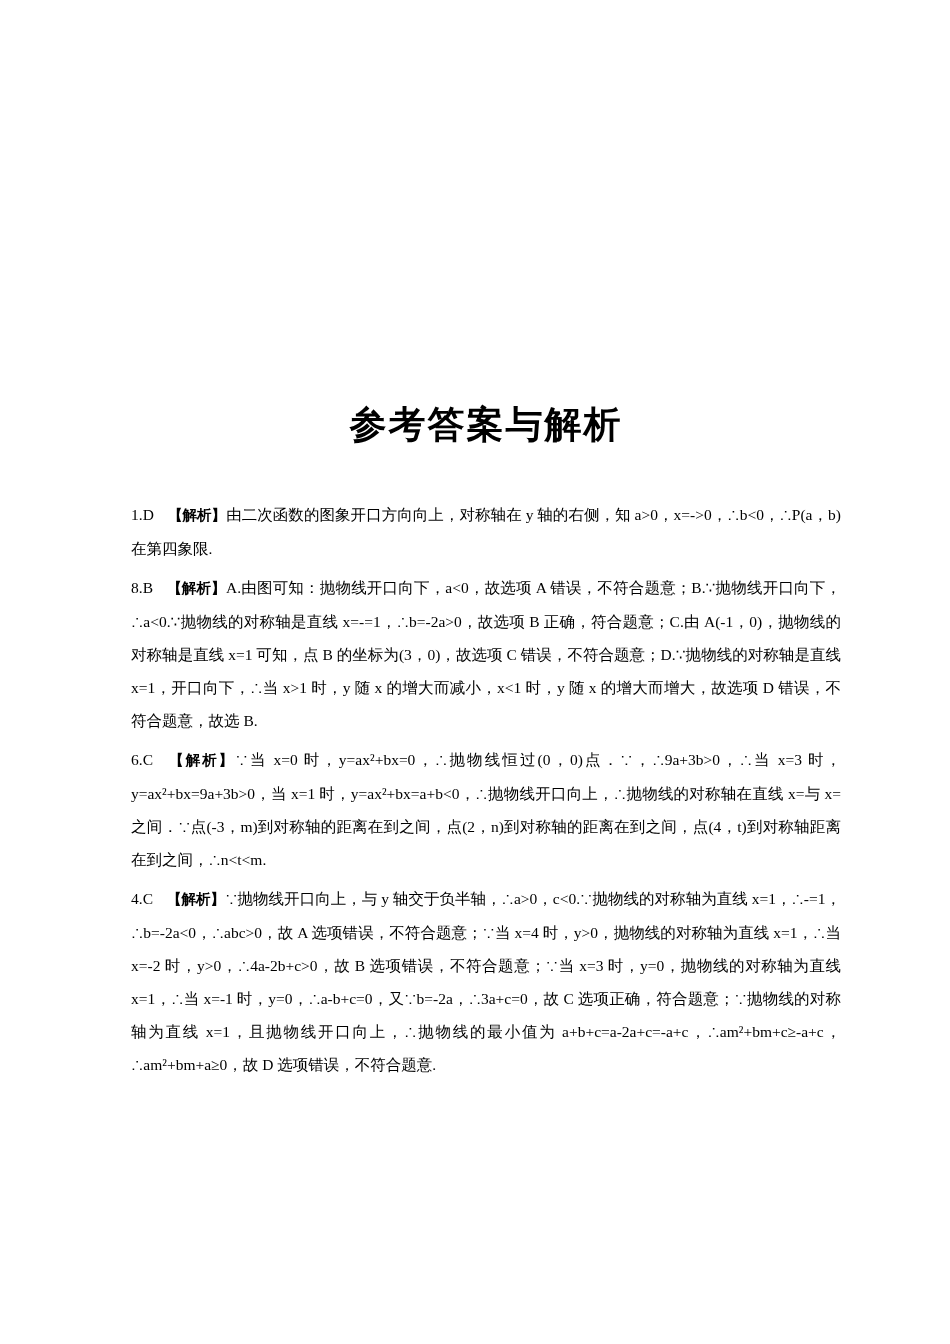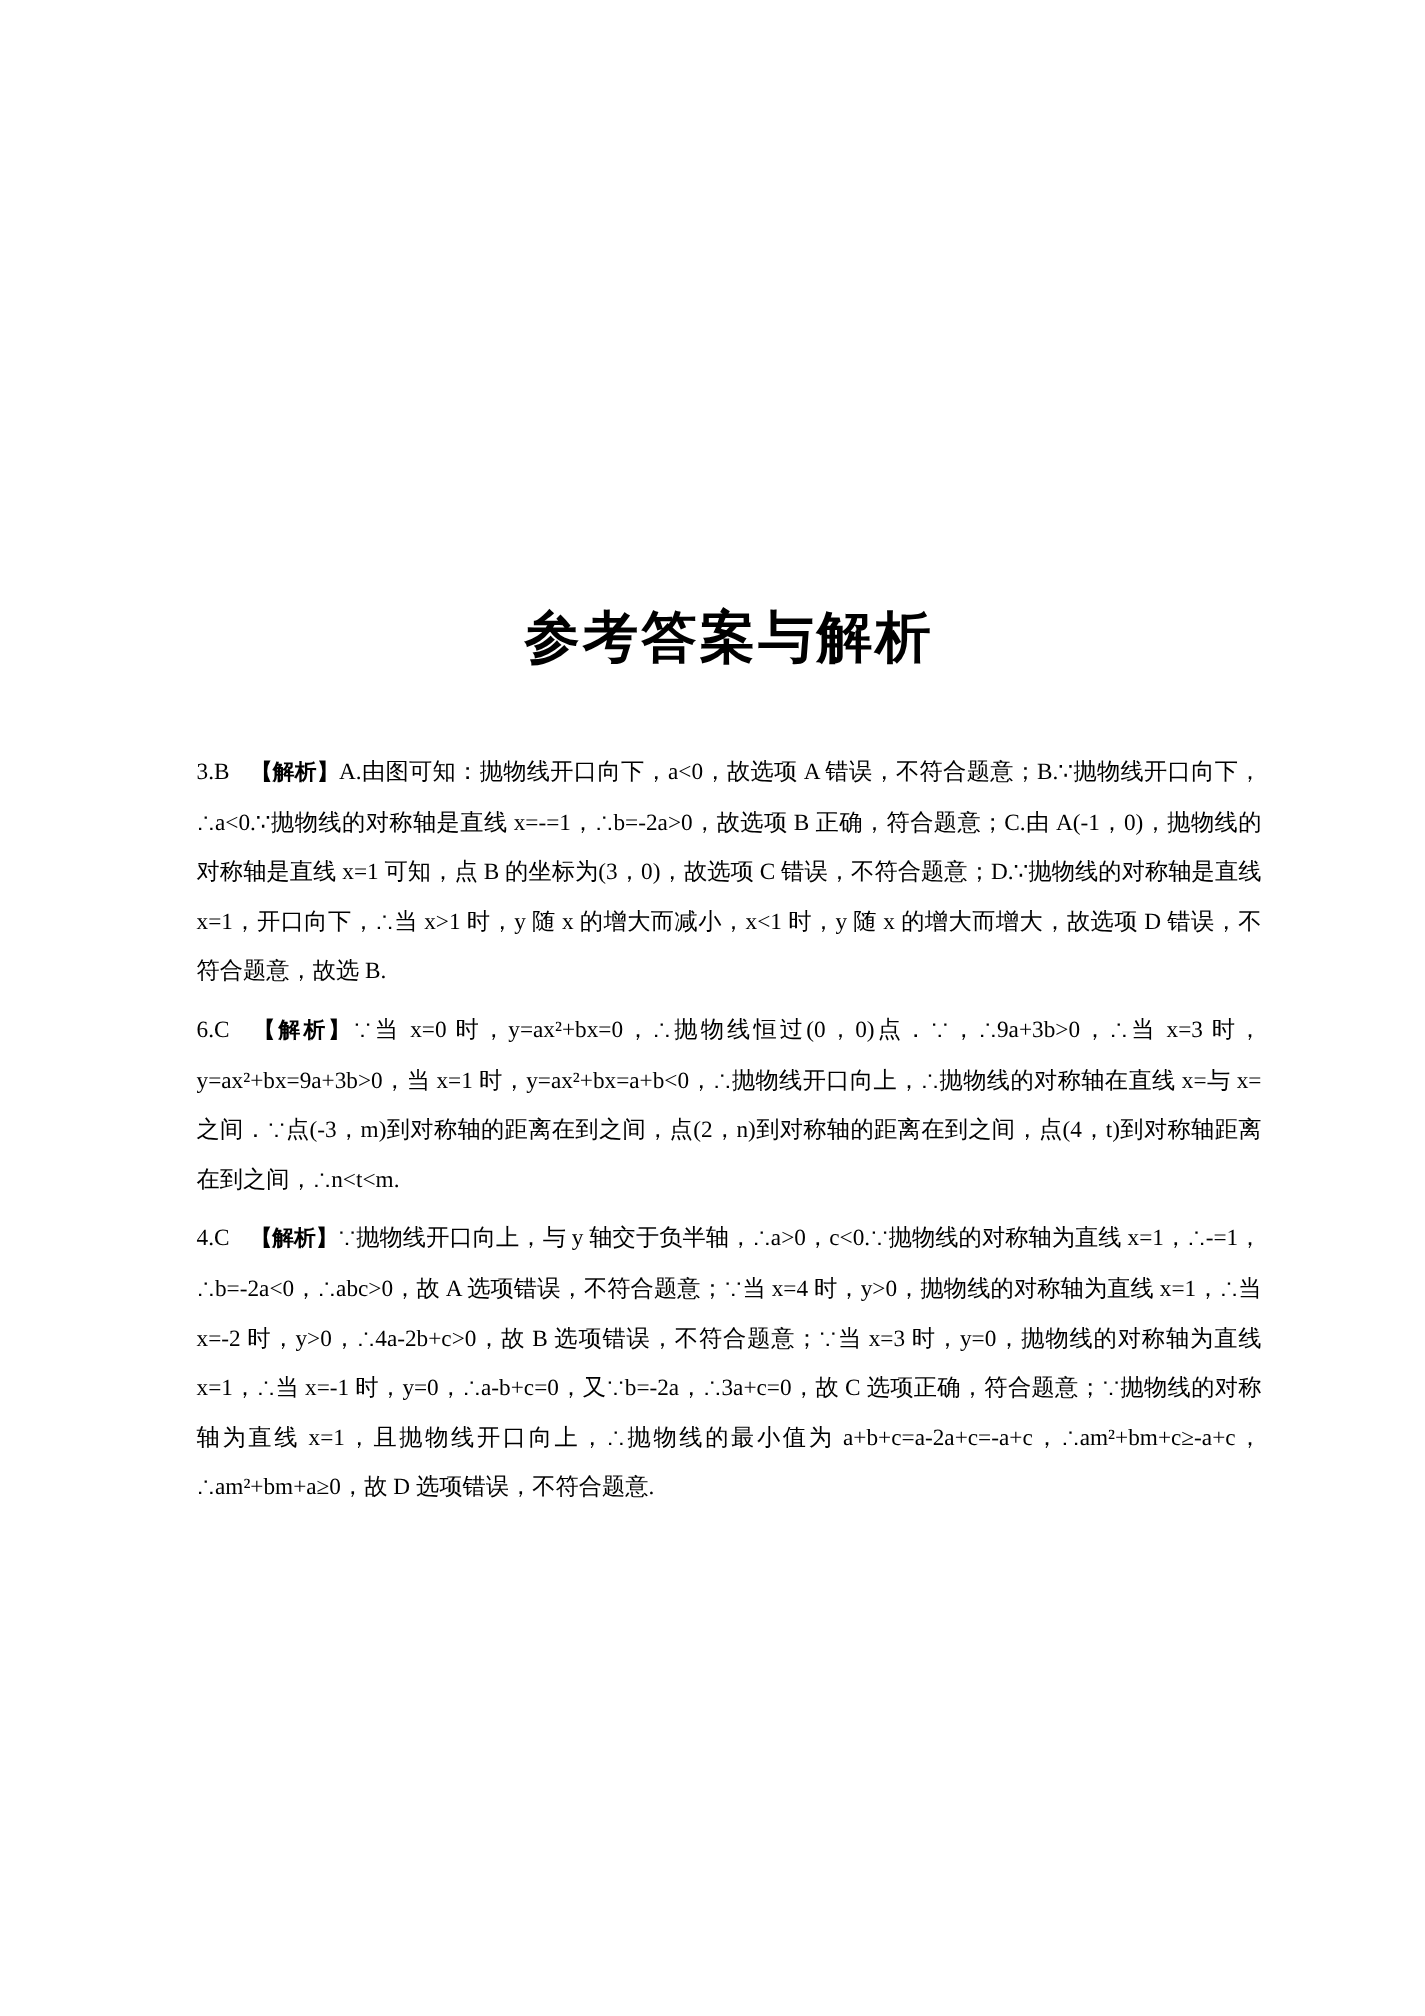--- a/index.html
+++ b/index.html
@@ -59,23 +59,26 @@
 </style>
 </head>
 <body>
 
 <div class="page">
 
   <div class="title">参考答案与解析</div>
 
   <div class="body-block">
 
+    <p class="para">
+      <span class="ans-num">1.D</span><span class="gap"></span><span class="tag">【解析】</span><span>由二次函数的图象开口方向向上，对称轴在 y 轴的右侧，知 a&gt;0，x=-&gt;0，∴b&lt;0，∴P(a，b)在第四象限.</span>
+    </p>
 
     <p class="para">
-      <span class="ans-num">3.B</span><span class="gap"></span><span class="tag">【解析】</span><span>A.由图可知：抛物线开口向下，a&lt;0，故选项 A 错误，不符合题意；B.∵抛物线开口向下，∴a&lt;0.∵抛物线的对称轴是直线 x=-=1，∴b=-2a&gt;0，故选项 B 正确，符合题意；C.由 A(-1，0)，抛物线的对称轴是直线 x=1 可知，点 B 的坐标为(3，0)，故选项 C 错误，不符合题意；D.∵抛物线的对称轴是直线 x=1，开口向下，∴当 x&gt;1 时，y 随 x 的增大而减小，x&lt;1 时，y 随 x 的增大而增大，故选项 D 错误，不符合题意，故选 B.</span>
+      <span class="ans-num">8.B</span><span class="gap"></span><span class="tag">【解析】</span><span>A.由图可知：抛物线开口向下，a&lt;0，故选项 A 错误，不符合题意；B.∵抛物线开口向下，∴a&lt;0.∵抛物线的对称轴是直线 x=-=1，∴b=-2a&gt;0，故选项 B 正确，符合题意；C.由 A(-1，0)，抛物线的对称轴是直线 x=1 可知，点 B 的坐标为(3，0)，故选项 C 错误，不符合题意；D.∵抛物线的对称轴是直线 x=1，开口向下，∴当 x&gt;1 时，y 随 x 的增大而减小，x&lt;1 时，y 随 x 的增大而增大，故选项 D 错误，不符合题意，故选 B.</span>
     </p>
 
     <p class="para">
       <span class="ans-num">6.C</span><span class="gap"></span><span class="tag">【解析】</span><span>∵当 x=0 时，y=ax²+bx=0，∴抛物线恒过(0，0)点．∵，∴9a+3b&gt;0，∴当 x=3 时，y=ax²+bx=9a+3b&gt;0，当 x=1 时，y=ax²+bx=a+b&lt;0，∴抛物线开口向上，∴抛物线的对称轴在直线 x=与 x=之间．∵点(-3，m)到对称轴的距离在到之间，点(2，n)到对称轴的距离在到之间，点(4，t)到对称轴距离在到之间，∴n&lt;t&lt;m.</span>
     </p>
 
     <p class="para">
       <span class="ans-num">4.C</span><span class="gap"></span><span class="tag">【解析】</span><span>∵抛物线开口向上，与 y 轴交于负半轴，∴a&gt;0，c&lt;0.∵抛物线的对称轴为直线 x=1，∴-=1，∴b=-2a&lt;0，∴abc&gt;0，故 A 选项错误，不符合题意；∵当 x=4 时，y&gt;0，抛物线的对称轴为直线 x=1，∴当 x=-2 时，y&gt;0，∴4a-2b+c&gt;0，故 B 选项错误，不符合题意；∵当 x=3 时，y=0，抛物线的对称轴为直线 x=1，∴当 x=-1 时，y=0，∴a-b+c=0，又∵b=-2a，∴3a+c=0，故 C 选项正确，符合题意；∵抛物线的对称轴为直线 x=1，且抛物线开口向上，∴抛物线的最小值为 a+b+c=a-2a+c=-a+c，∴am²+bm+c≥-a+c，∴am²+bm+a≥0，故 D 选项错误，不符合题意.</span>
     </p>
 

